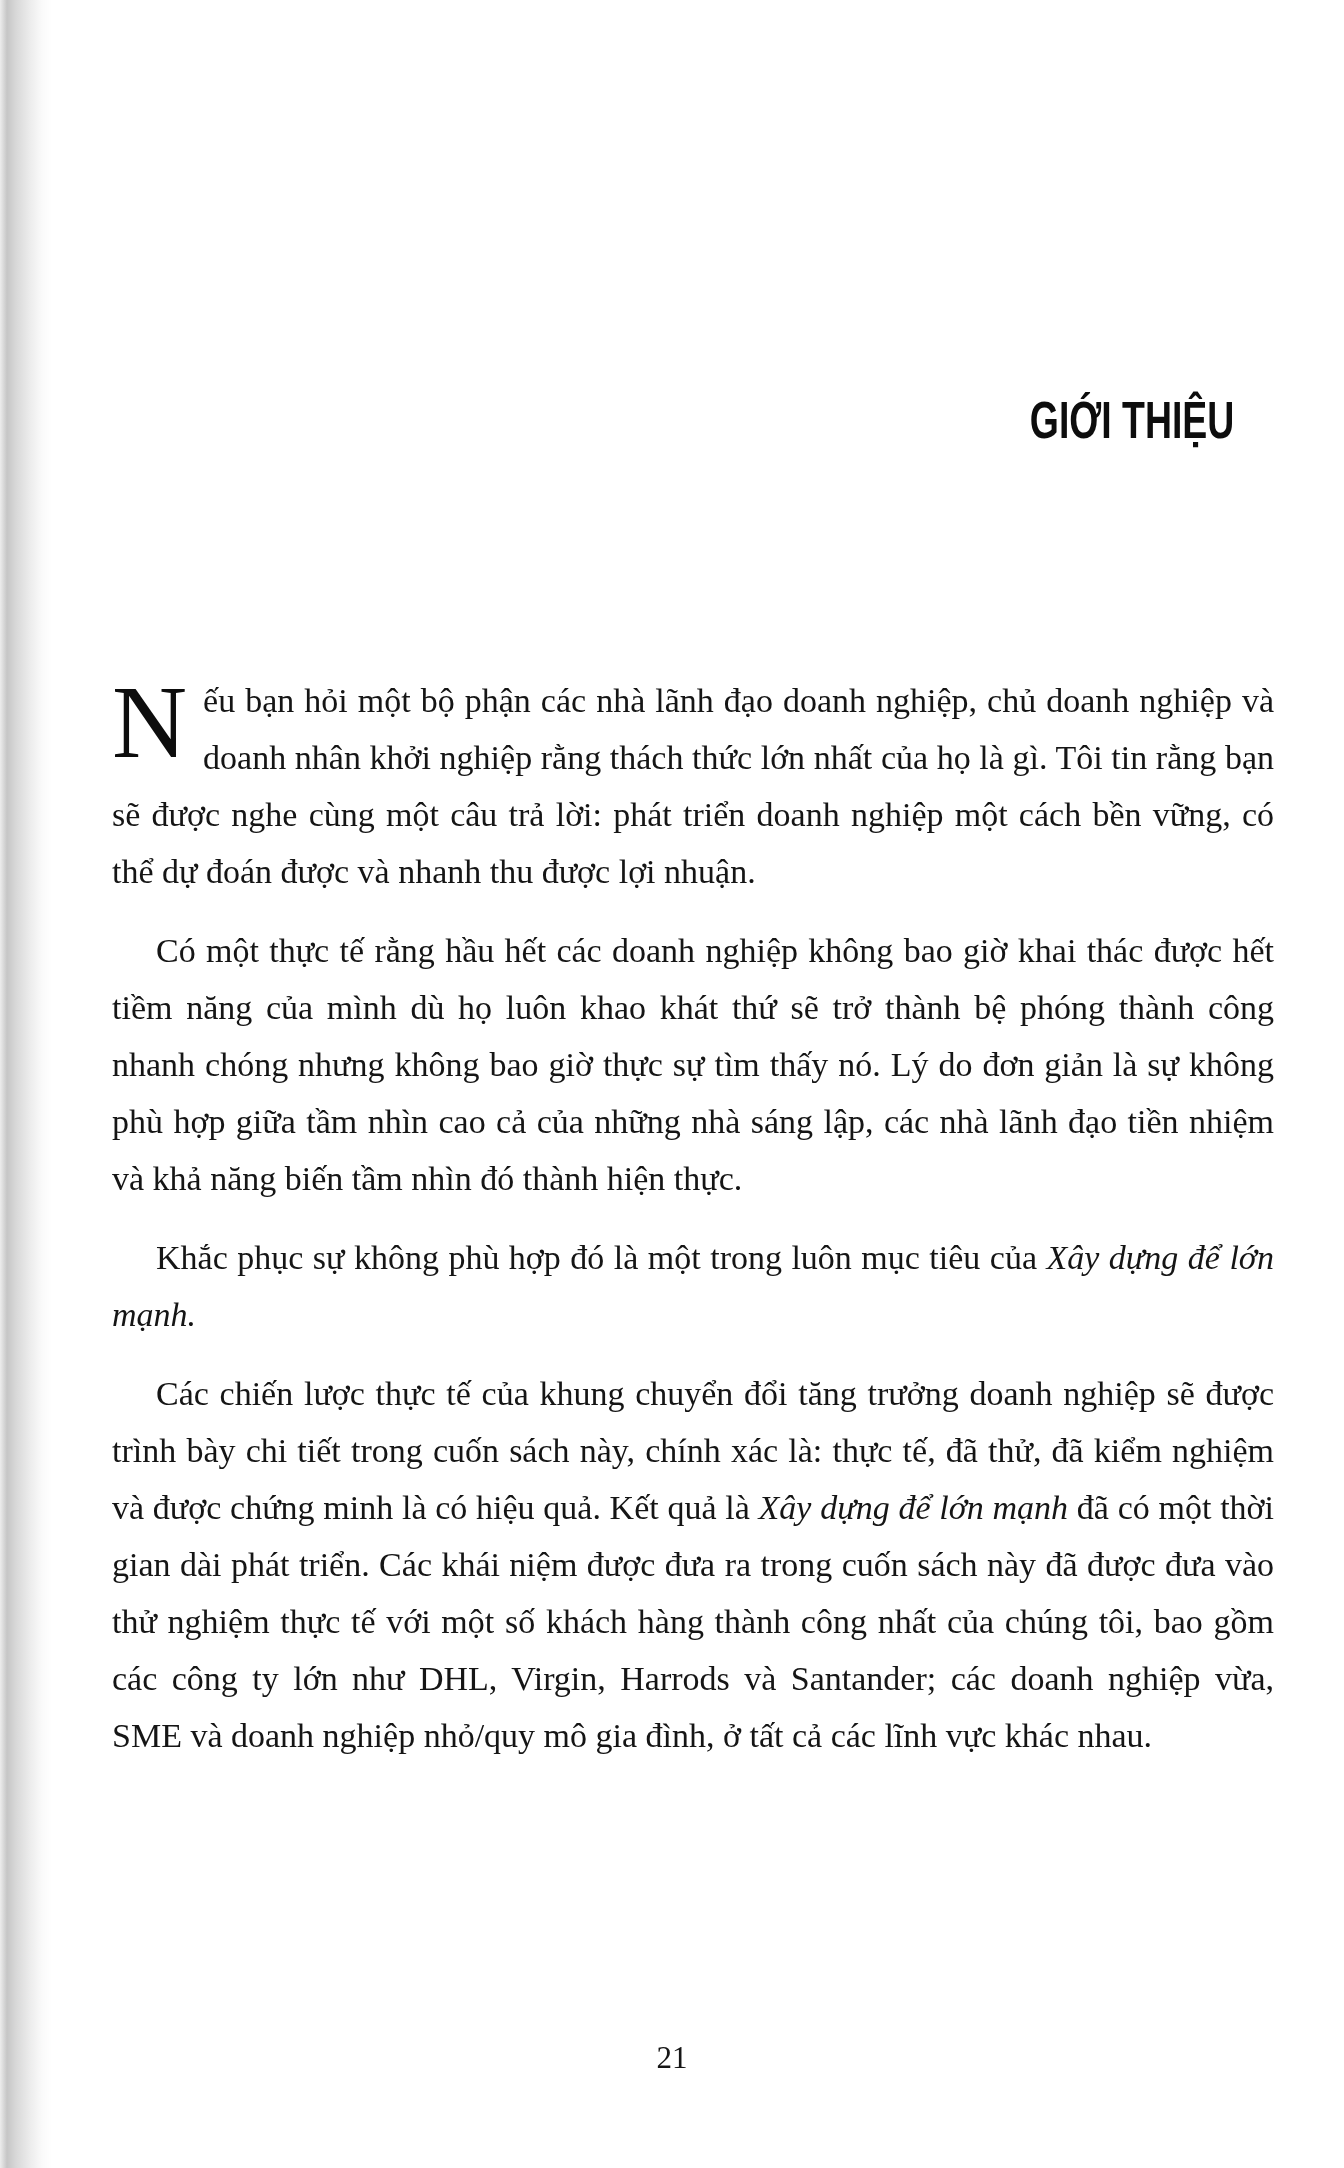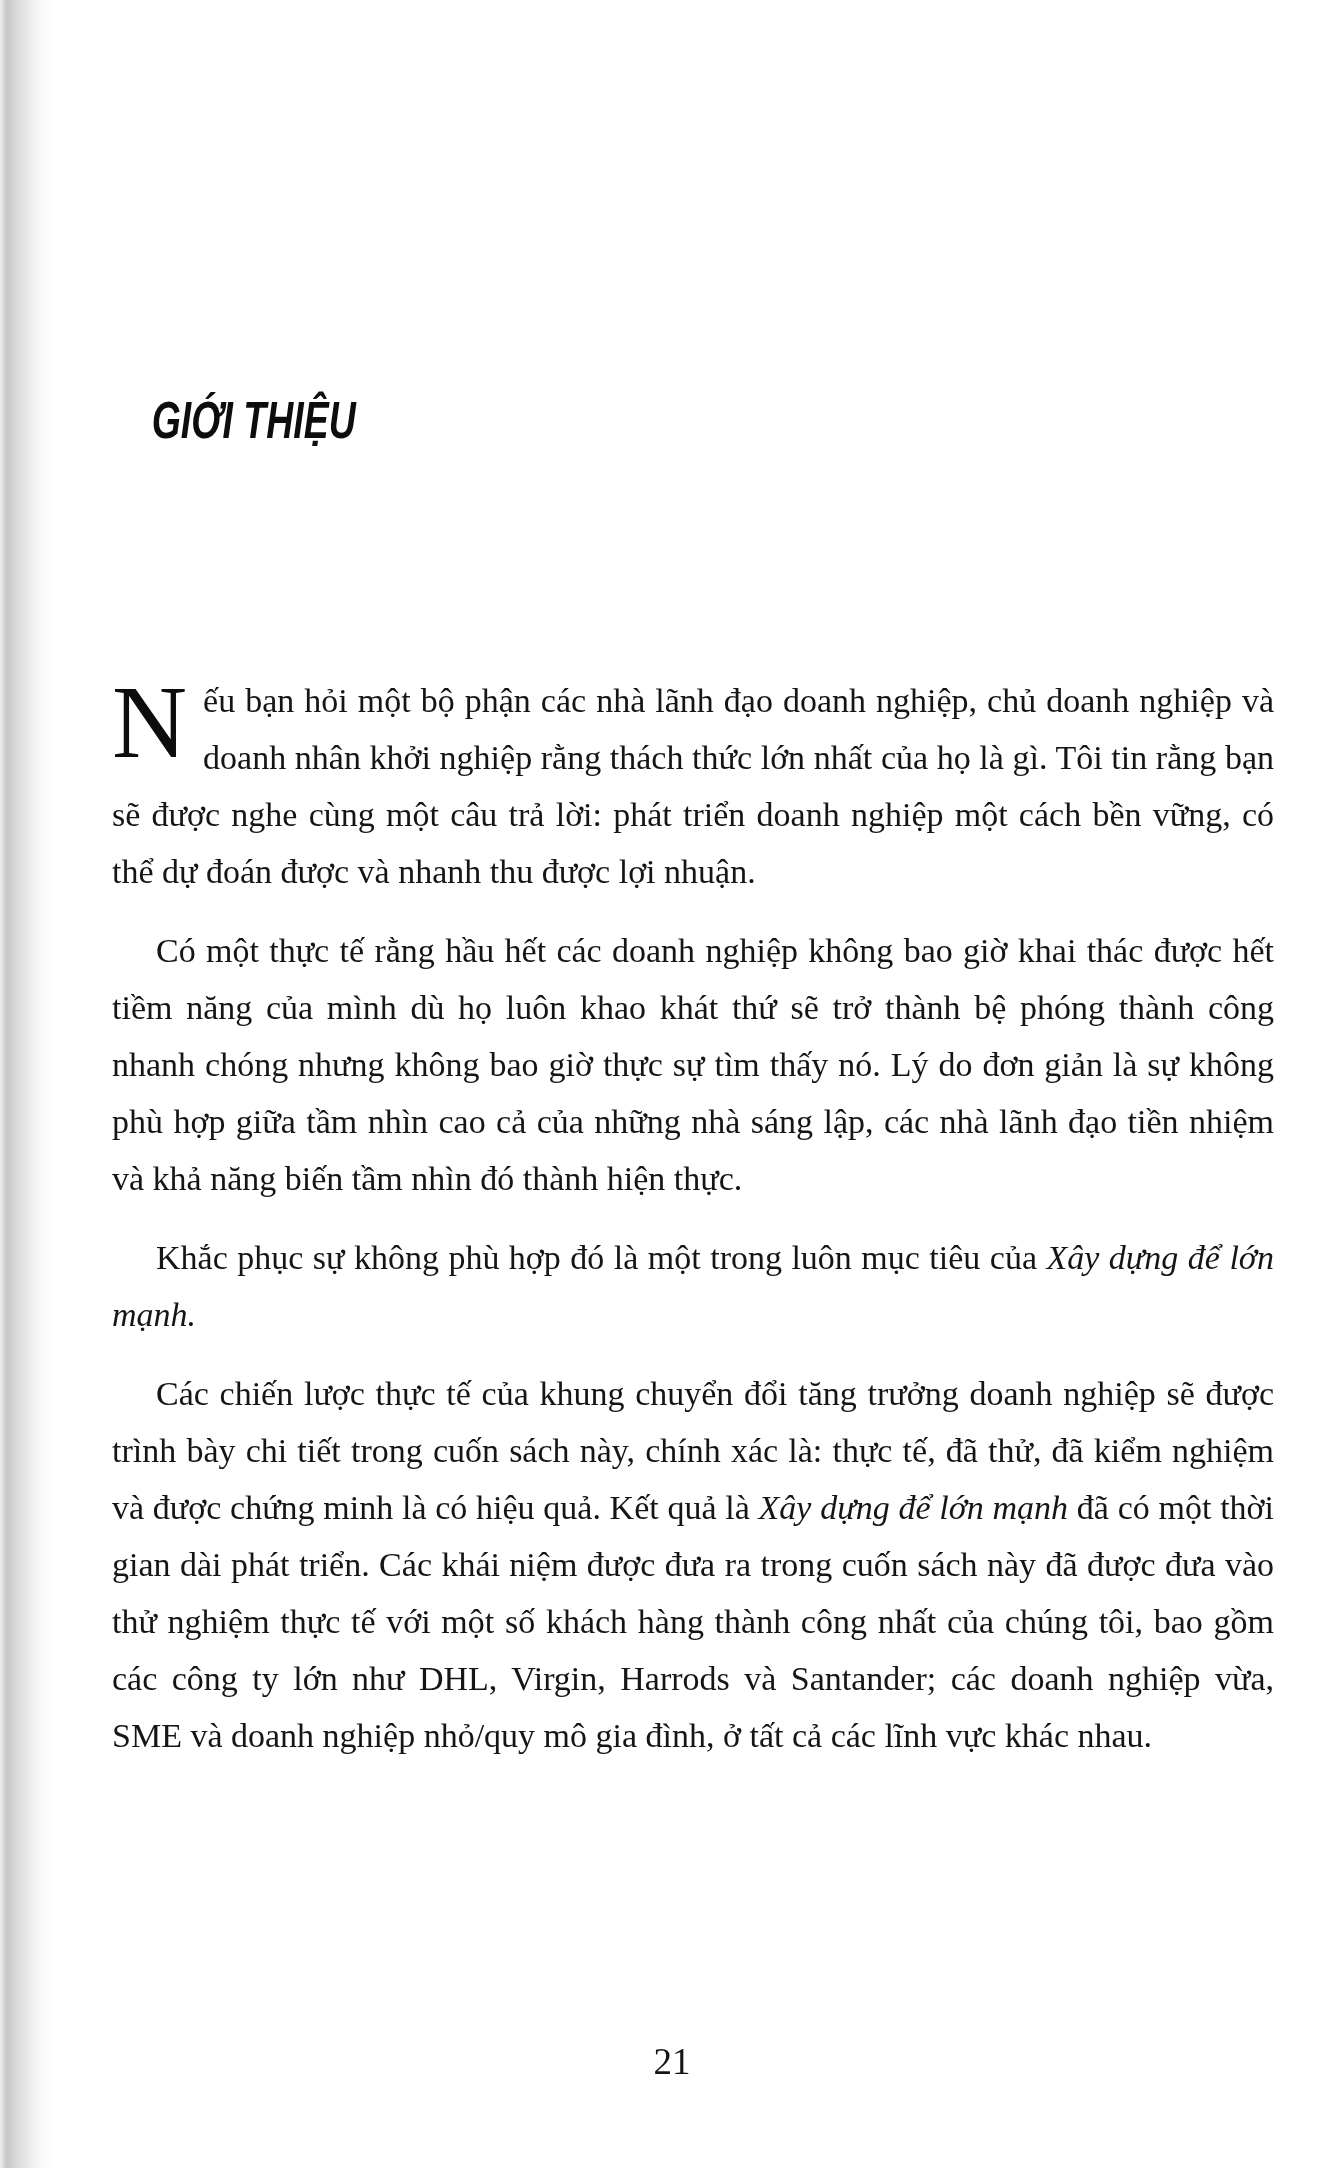--- a/index.html
+++ b/index.html
@@ -32,22 +32,21 @@
   }
   .content {
     position: absolute;
     left: 112px;
     width: 1162px;
     top: 0;
   }
   .title-wrap {
     margin-top: 390px;
     margin-bottom: 222px;
-    text-align: left;
-    font-style: italic;
+    text-align: right;
   }
   .title {
     display: inline-block;
     font-family: "Liberation Sans", sans-serif;
     font-weight: 900;
     font-size: 52px;
     letter-spacing: 0px;
     color: #0d0d0d;
     transform: scaleX(0.72);
     transform-origin: center;
@@ -78,21 +77,21 @@
   }
   .italic {
     font-style: italic;
   }
   .page-number {
     position: absolute;
     left: 0;
     width: 100%;
     top: 2040px;
     text-align: center;
-    font-size: 37px;
+    font-size: 31px;
     color: #151515;
   }
 </style>
 </head>
 <body>
 
 <div class="page">
   <div class="edge-shadow"></div>
 
   <div class="content">

